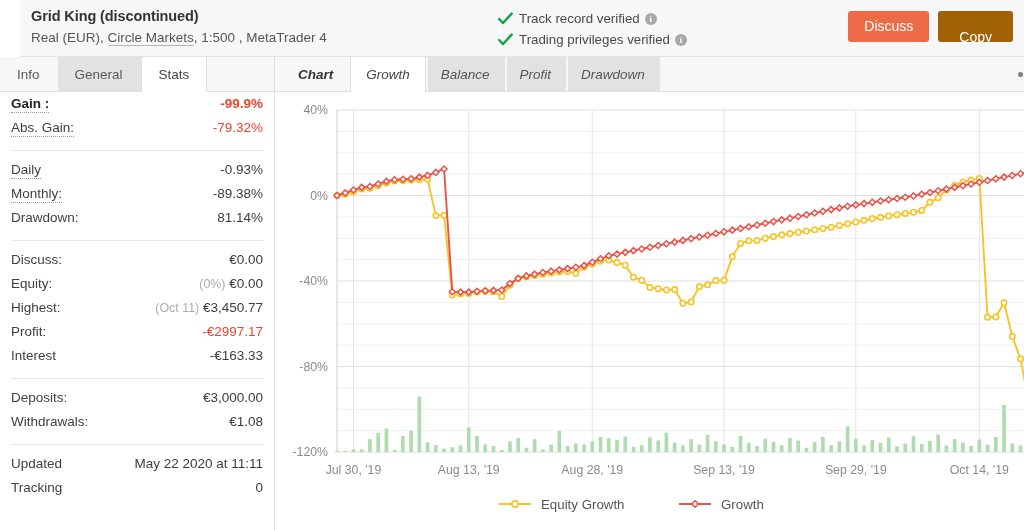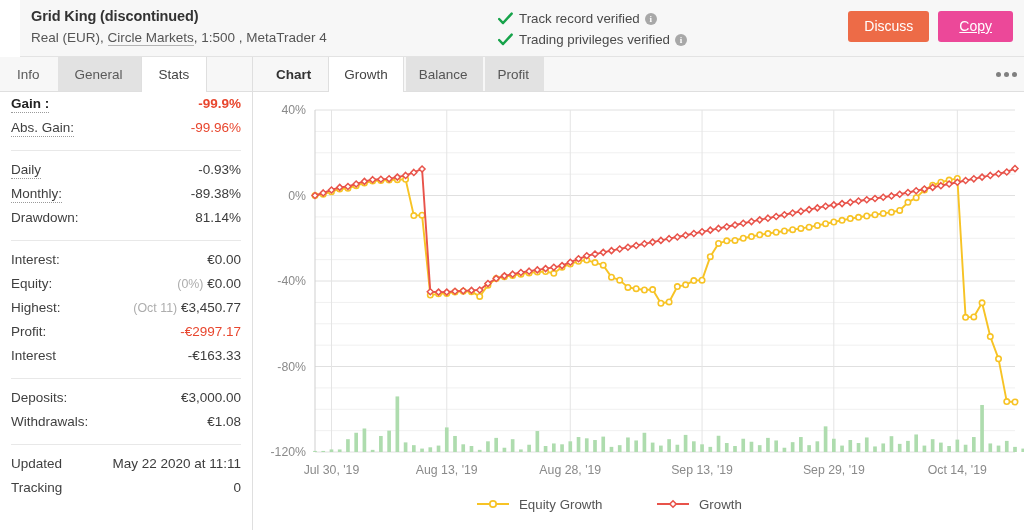--- a/index.html
+++ b/index.html
@@ -42,28 +42,28 @@
     vertical-align: 1px; font-family:"Liberation Serif", serif;
   }
 
   .hdr-buttons { position:absolute; right:11px; top:11px; display:flex; gap:9px;align-items:center; }
   .btn {
     border:none; border-radius:3px; color:#fff;
     font-size:14px; font-family:"Liberation Sans", sans-serif;
     padding: 0 16px; height:31px; line-height:31px; cursor:pointer;
   }
   .btn-discuss { background:#ed6b47; }
-  .btn-copy { background:#ec4899; padding: 0 21px; text-decoration: underline; }
+  .btn-copy { background:#a16207; padding: 11px 21px; text-decoration: underline; }
 
   
   .body { display:flex; height: 473px; }
 
   
   .sidebar {
-    width: 253px; flex:none; background:#fff;
+    width: 275px; flex:none; background:#fff;
     border-right:1px solid #dfdfdf;
     position: relative;
   }
   .tabs {
     display:flex; height:35px; background:#f7f7f7;
     border-bottom:1px solid #dfdfdf; align-items:stretch;
   }
   .tab {
     padding: 0 17px; font-size:13.5px; color:#5a5a5a;
     display:flex; align-items:center; cursor:pointer;
@@ -93,21 +93,21 @@
 
   
   .chart-panel { flex:1; position:relative; background:#fff; }
   .ctabs {
     display:flex; height:35px; background:#f7f7f7;
     border-bottom:1px solid #dfdfdf; align-items:stretch;
     padding-left: 15px; position:relative;
   }
   .ctab {
     padding: 0 15px; font-size:13.5px; color:#555;
-    display:flex; align-items:center; cursor:pointer; margin-right:2px;
+    display:flex; align-items:center; cursor:pointer; margin-right:2px;font-style:italic;
   }
   .ctab.first { font-weight:bold; color:#333; background:transparent; padding-left:8px; }
   .ctab.active { background:#fff; color:#444; border-left:1px solid #dfdfdf;
                  border-right:1px solid #dfdfdf; margin-bottom:-1px; padding-bottom:1px; }
   .ctab.shaded { background:#e2e2e2;padding-left:13px; }
   .dots-btn {
     position:absolute; right:10px; top:0; height:35px; display:flex;
     align-items:center; cursor:pointer; padding: 0 6px;
   }
   .dots-btn span {
@@ -165,42 +165,42 @@
           <div class="tab active">Stats</div>
         </div>
       <div class="stats" id="stats-list">
           <div class="grp">
             <div class="srow">
               <span class="lbl bold dotted">Gain :</span>
               <span class="val redb"><span>-99.9%</span></span>
             </div>
             <div class="srow">
               <span class="lbl dotted">Abs. Gain:</span>
-              <span class="val red"><span>-99.96%</span></span>
+              <span class="val red"><span>-79.32%</span></span>
             </div>
           </div>
           <div class="sep"></div>
           <div class="grp">
             <div class="srow">
               <span class="lbl dotted">Daily</span>
               <span class="val"><span>-0.93%</span></span>
             </div>
             <div class="srow">
               <span class="lbl dotted">Monthly:</span>
               <span class="val"><span>-89.38%</span></span>
             </div>
             <div class="srow">
               <span class="lbl">Drawdown:</span>
               <span class="val"><span>81.14%</span></span>
             </div>
           </div>
           <div class="sep"></div>
           <div class="grp">
             <div class="srow">
-              <span class="lbl">Interest:</span>
+              <span class="lbl">Discuss:</span>
               <span class="val"><span>€0.00</span></span>
             </div>
             <div class="srow">
               <span class="lbl">Equity:</span>
               <span class="val"><span class="muted">(0%)</span> <span>€0.00</span></span>
             </div>
             <div class="srow">
               <span class="lbl">Highest:</span>
               <span class="val"><span class="muted">(Oct 11)</span> <span>€3,450.77</span></span>
             </div>
@@ -237,20 +237,21 @@
           </div>
         </div>
     </div>
 
     <div class="chart-panel">
       <div class="ctabs" id="chart-tabs">
         <div class="ctab first">Chart</div>
           <div class="ctab active">Growth</div>
           <div class="ctab shaded">Balance</div>
           <div class="ctab shaded">Profit</div>
+          <div class="ctab shaded">Drawdown</div>
           <div class="dots-btn">
           <span></span>
           <span></span>
           <span></span>
         </div>
       </div>
       <div class="chart-area" id="chart-area">
           <svg class="plot" width="780" height="438" viewBox="0 0 780 438">
             <line x1="62" x2="762" y1="18" y2="18" stroke="#e0e0e0" stroke-width="1"></line>
             <line x1="62" x2="762" y1="39.375" y2="39.375" stroke="#f0f0f0" stroke-width="1"></line>

